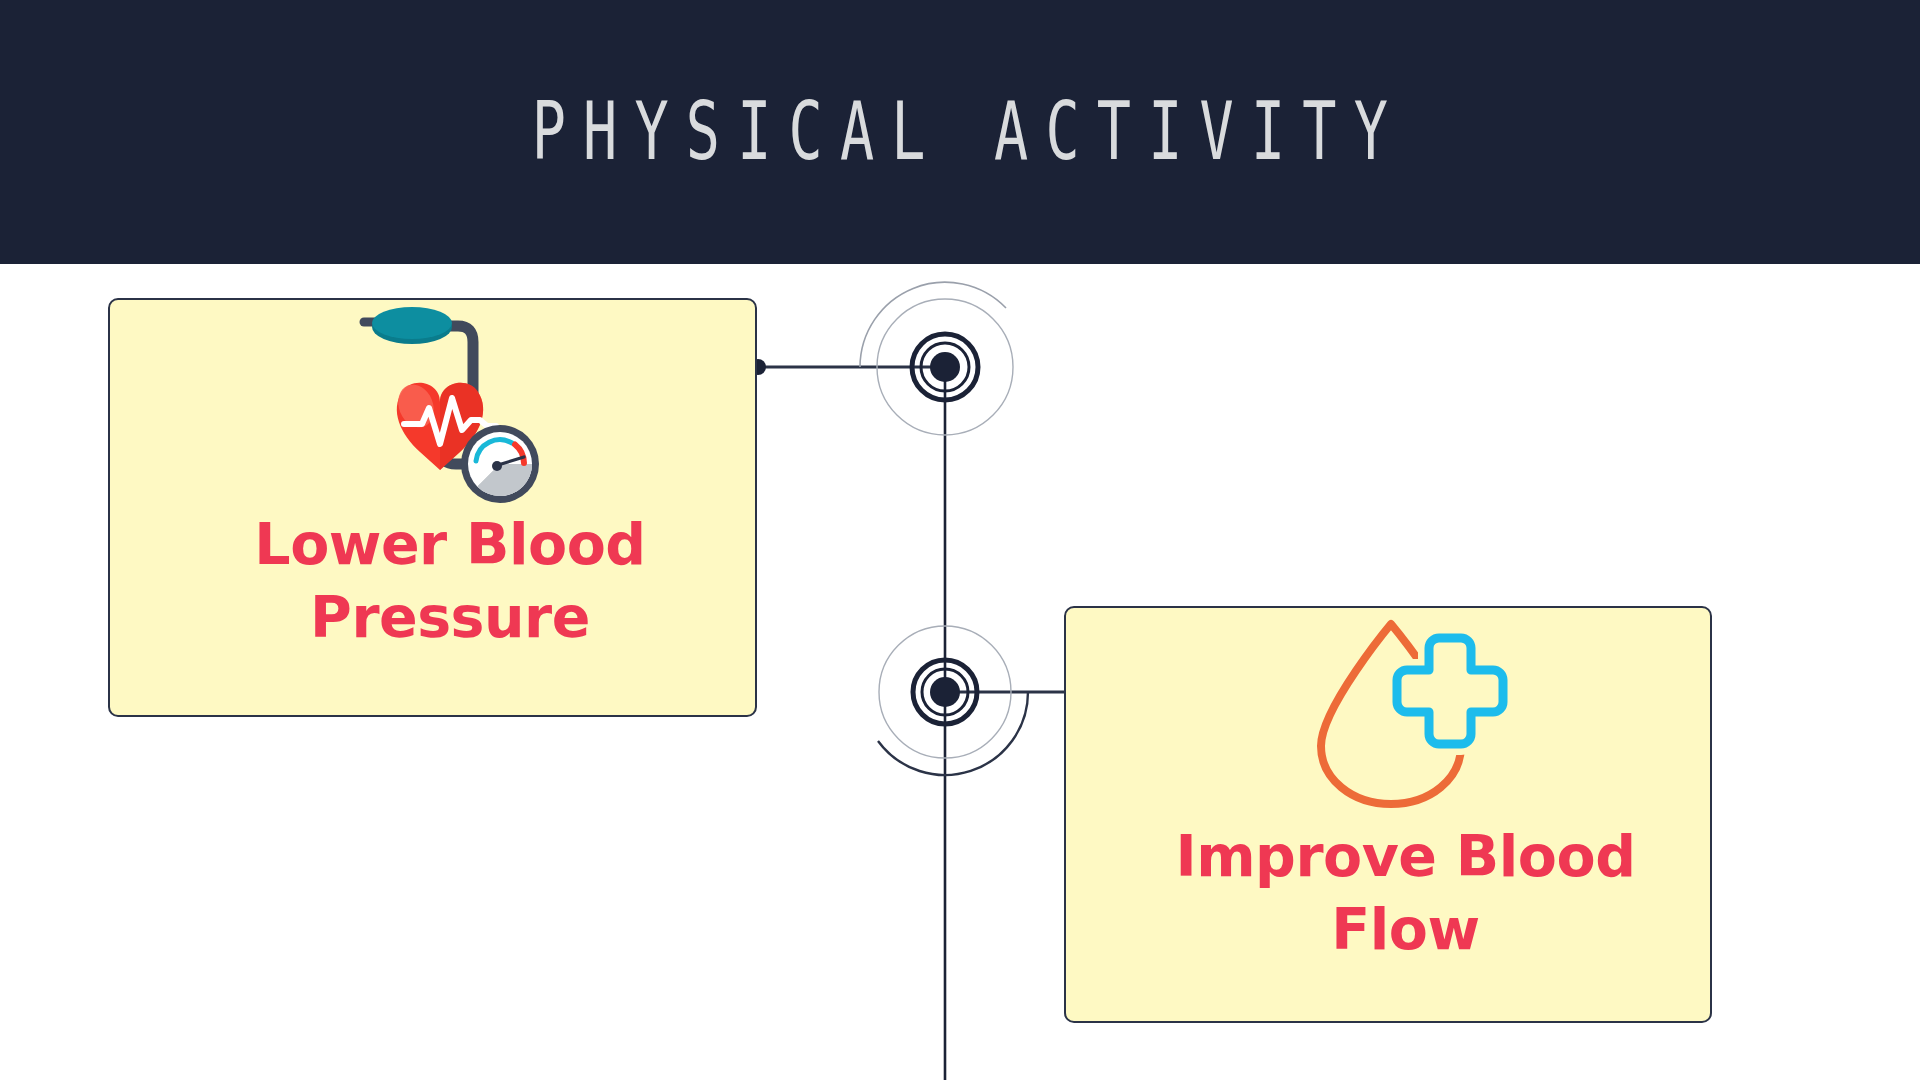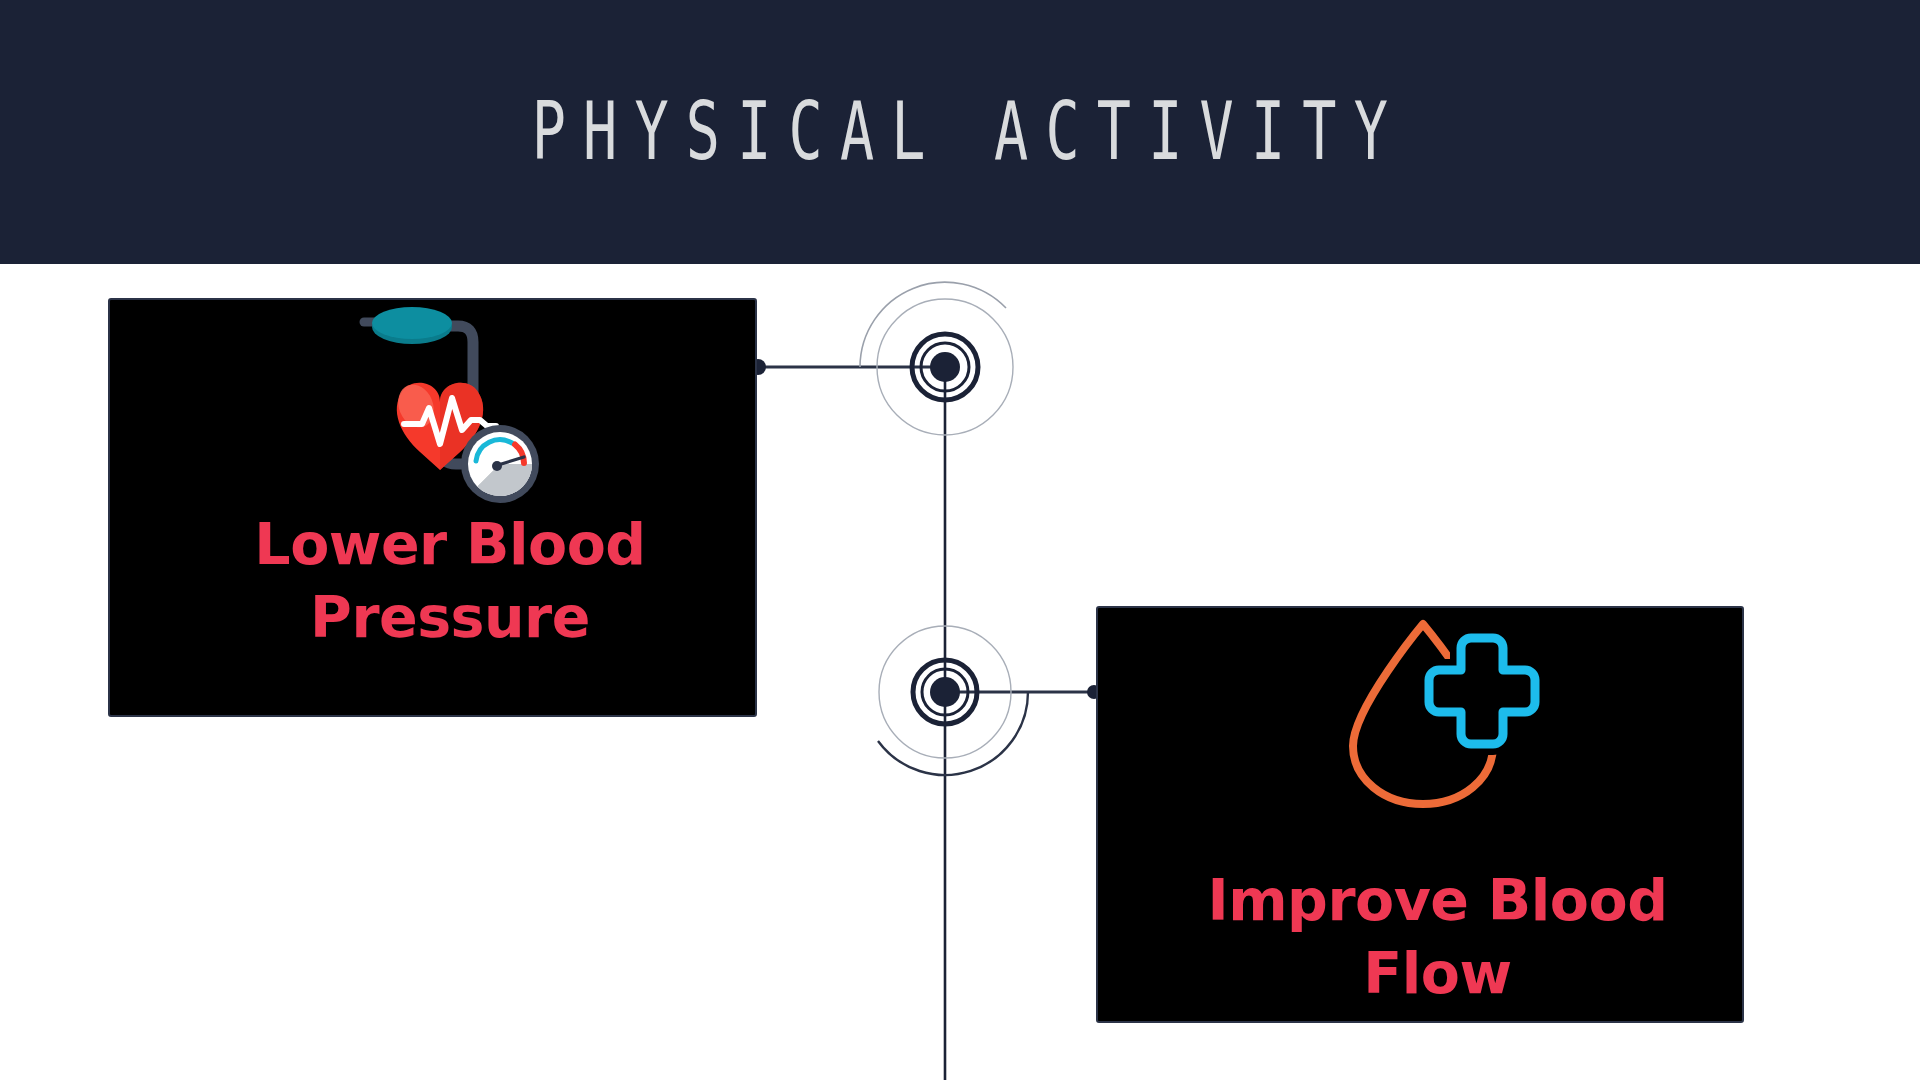--- a/index.html
+++ b/index.html
@@ -53,41 +53,40 @@
     top: 0;
     width: 1920px;
     height: 1080px;
     pointer-events: none;
   }
 
   
   .node-card {
     position: absolute;
     box-sizing: border-box;
-    background: #000000;
+    background: #fef9c3;
     border: 2px solid #2b3347;
-    border-radius: 3px;
+    border-radius: 10px;
     display: flex;
     flex-direction: column;
     align-items: center;
     justify-content: flex-start;
     padding-left: 35px;
   }
   #card-lower-blood-pressure {
     left: 108px;
     top: 298px;
     width: 649px;
     height: 419px;
   }
   #card-improve-blood-flow {
-    left: 1096px;
+    left: 1064px;
     top: 606px;
     width: 648px;
     height: 417px;
-    gap: 44px;
   }
 
   .card-icon {
     display: block;
     margin: 0 auto;
   }
   #card-lower-blood-pressure .card-icon { margin-top: 4px; }
   #card-improve-blood-flow .card-icon { margin-top: 8px; }
 
   .card-label {

